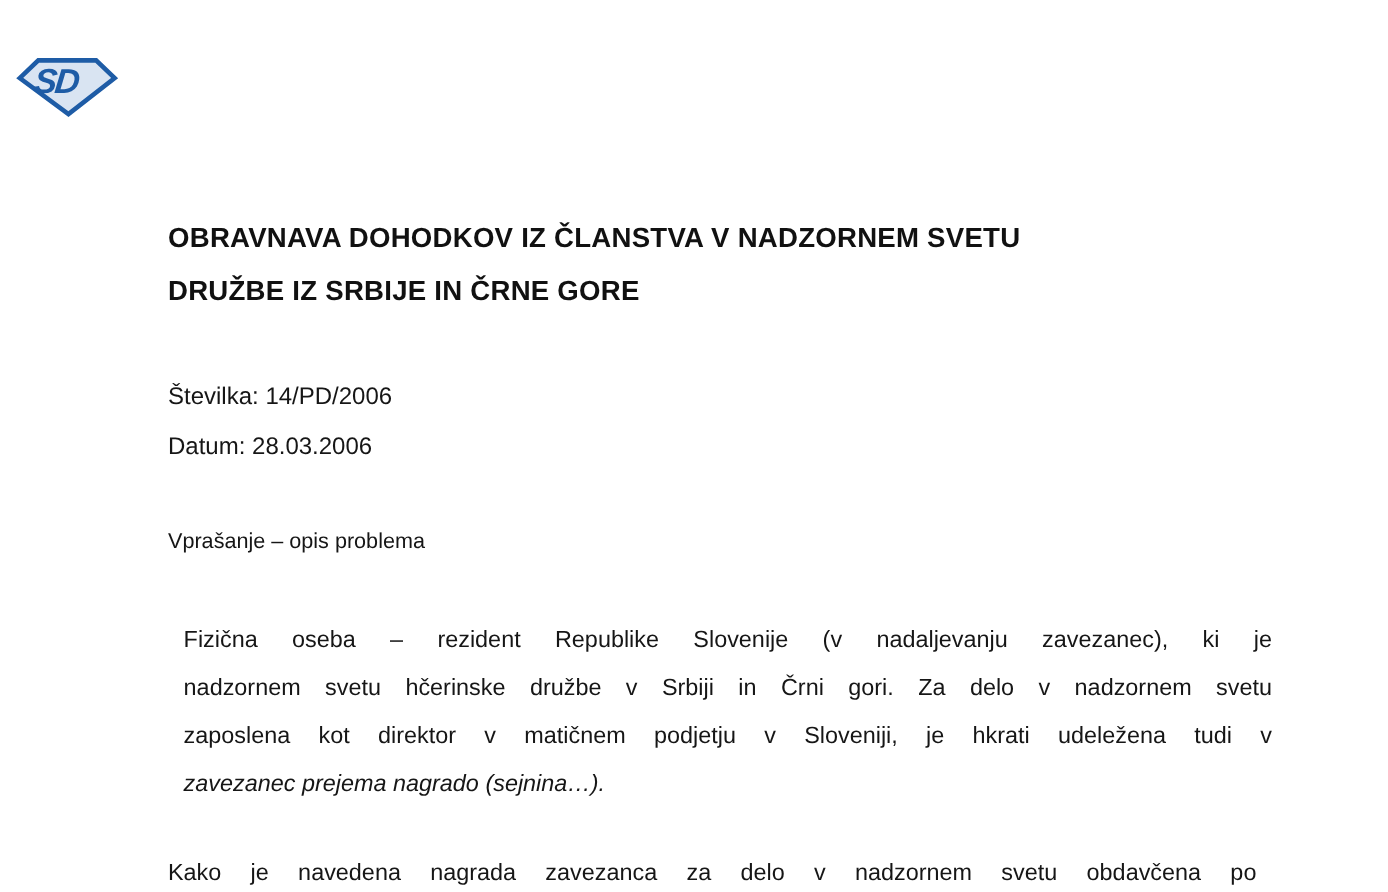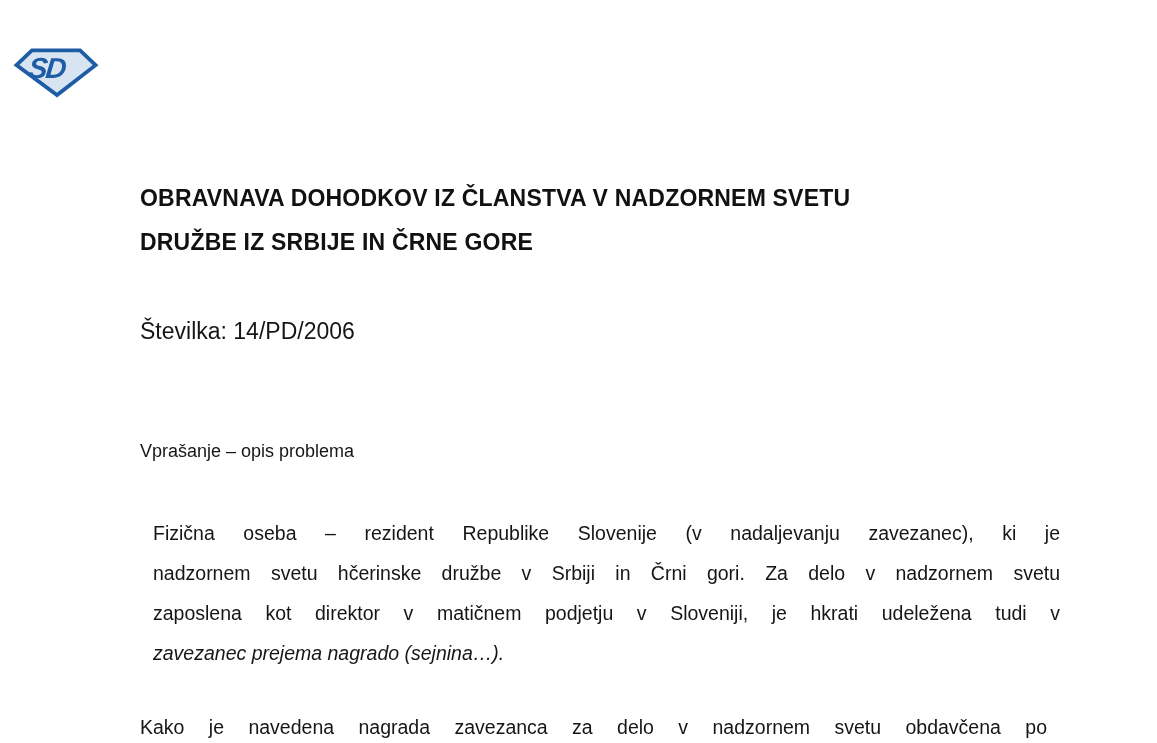--- a/index.html
+++ b/index.html
@@ -41,21 +41,21 @@
     line-height: 44px;
     text-align: left;
     letter-spacing: 0.2px;
     color: #111111;
   }
   .doc-title .title-line { display: block; }
   .meta {
     position: absolute;
     left: 140px;
     top: 311px;
-    font-size: 23px;
+    font-size: 20px;
     line-height: 41px;
     color: #161616;
   }
   .question-heading {
     position: absolute;
     left: 140px;
     top: 431px;
     font-size: 18px;
     line-height: 40px;
     color: #161616;
@@ -88,20 +88,21 @@
     </svg>
   </div>
 
   <h1 class="doc-title">
     <span class="title-line">OBRAVNAVA DOHODKOV IZ ČLANSTVA V NADZORNEM SVETU</span>
     <span class="title-line">DRUŽBE IZ SRBIJE IN ČRNE GORE</span>
   </h1>
 
   <div class="meta">
     <div class="meta-line"><span>Številka:</span> <span>14/PD/2006</span></div>
+    <div class="meta-line"><span>Datum:</span> <span>28.03.2006</span></div>
   </div>
 
   <div class="question-heading">Vprašanje – opis problema</div>
 
   <div class="para para-1">
     <div class="jline">Fizična oseba – rezident Republike Slovenije (v nadaljevanju zavezanec), ki je</div>
     <div class="jline">nadzornem svetu hčerinske družbe v Srbiji in Črni gori. Za delo v nadzornem svetu</div>
     <div class="jline">zaposlena kot direktor v matičnem podjetju v Sloveniji, je hkrati udeležena tudi v</div>
     <div class="lline">zavezanec prejema nagrado (sejnina…).</div>
   </div>

